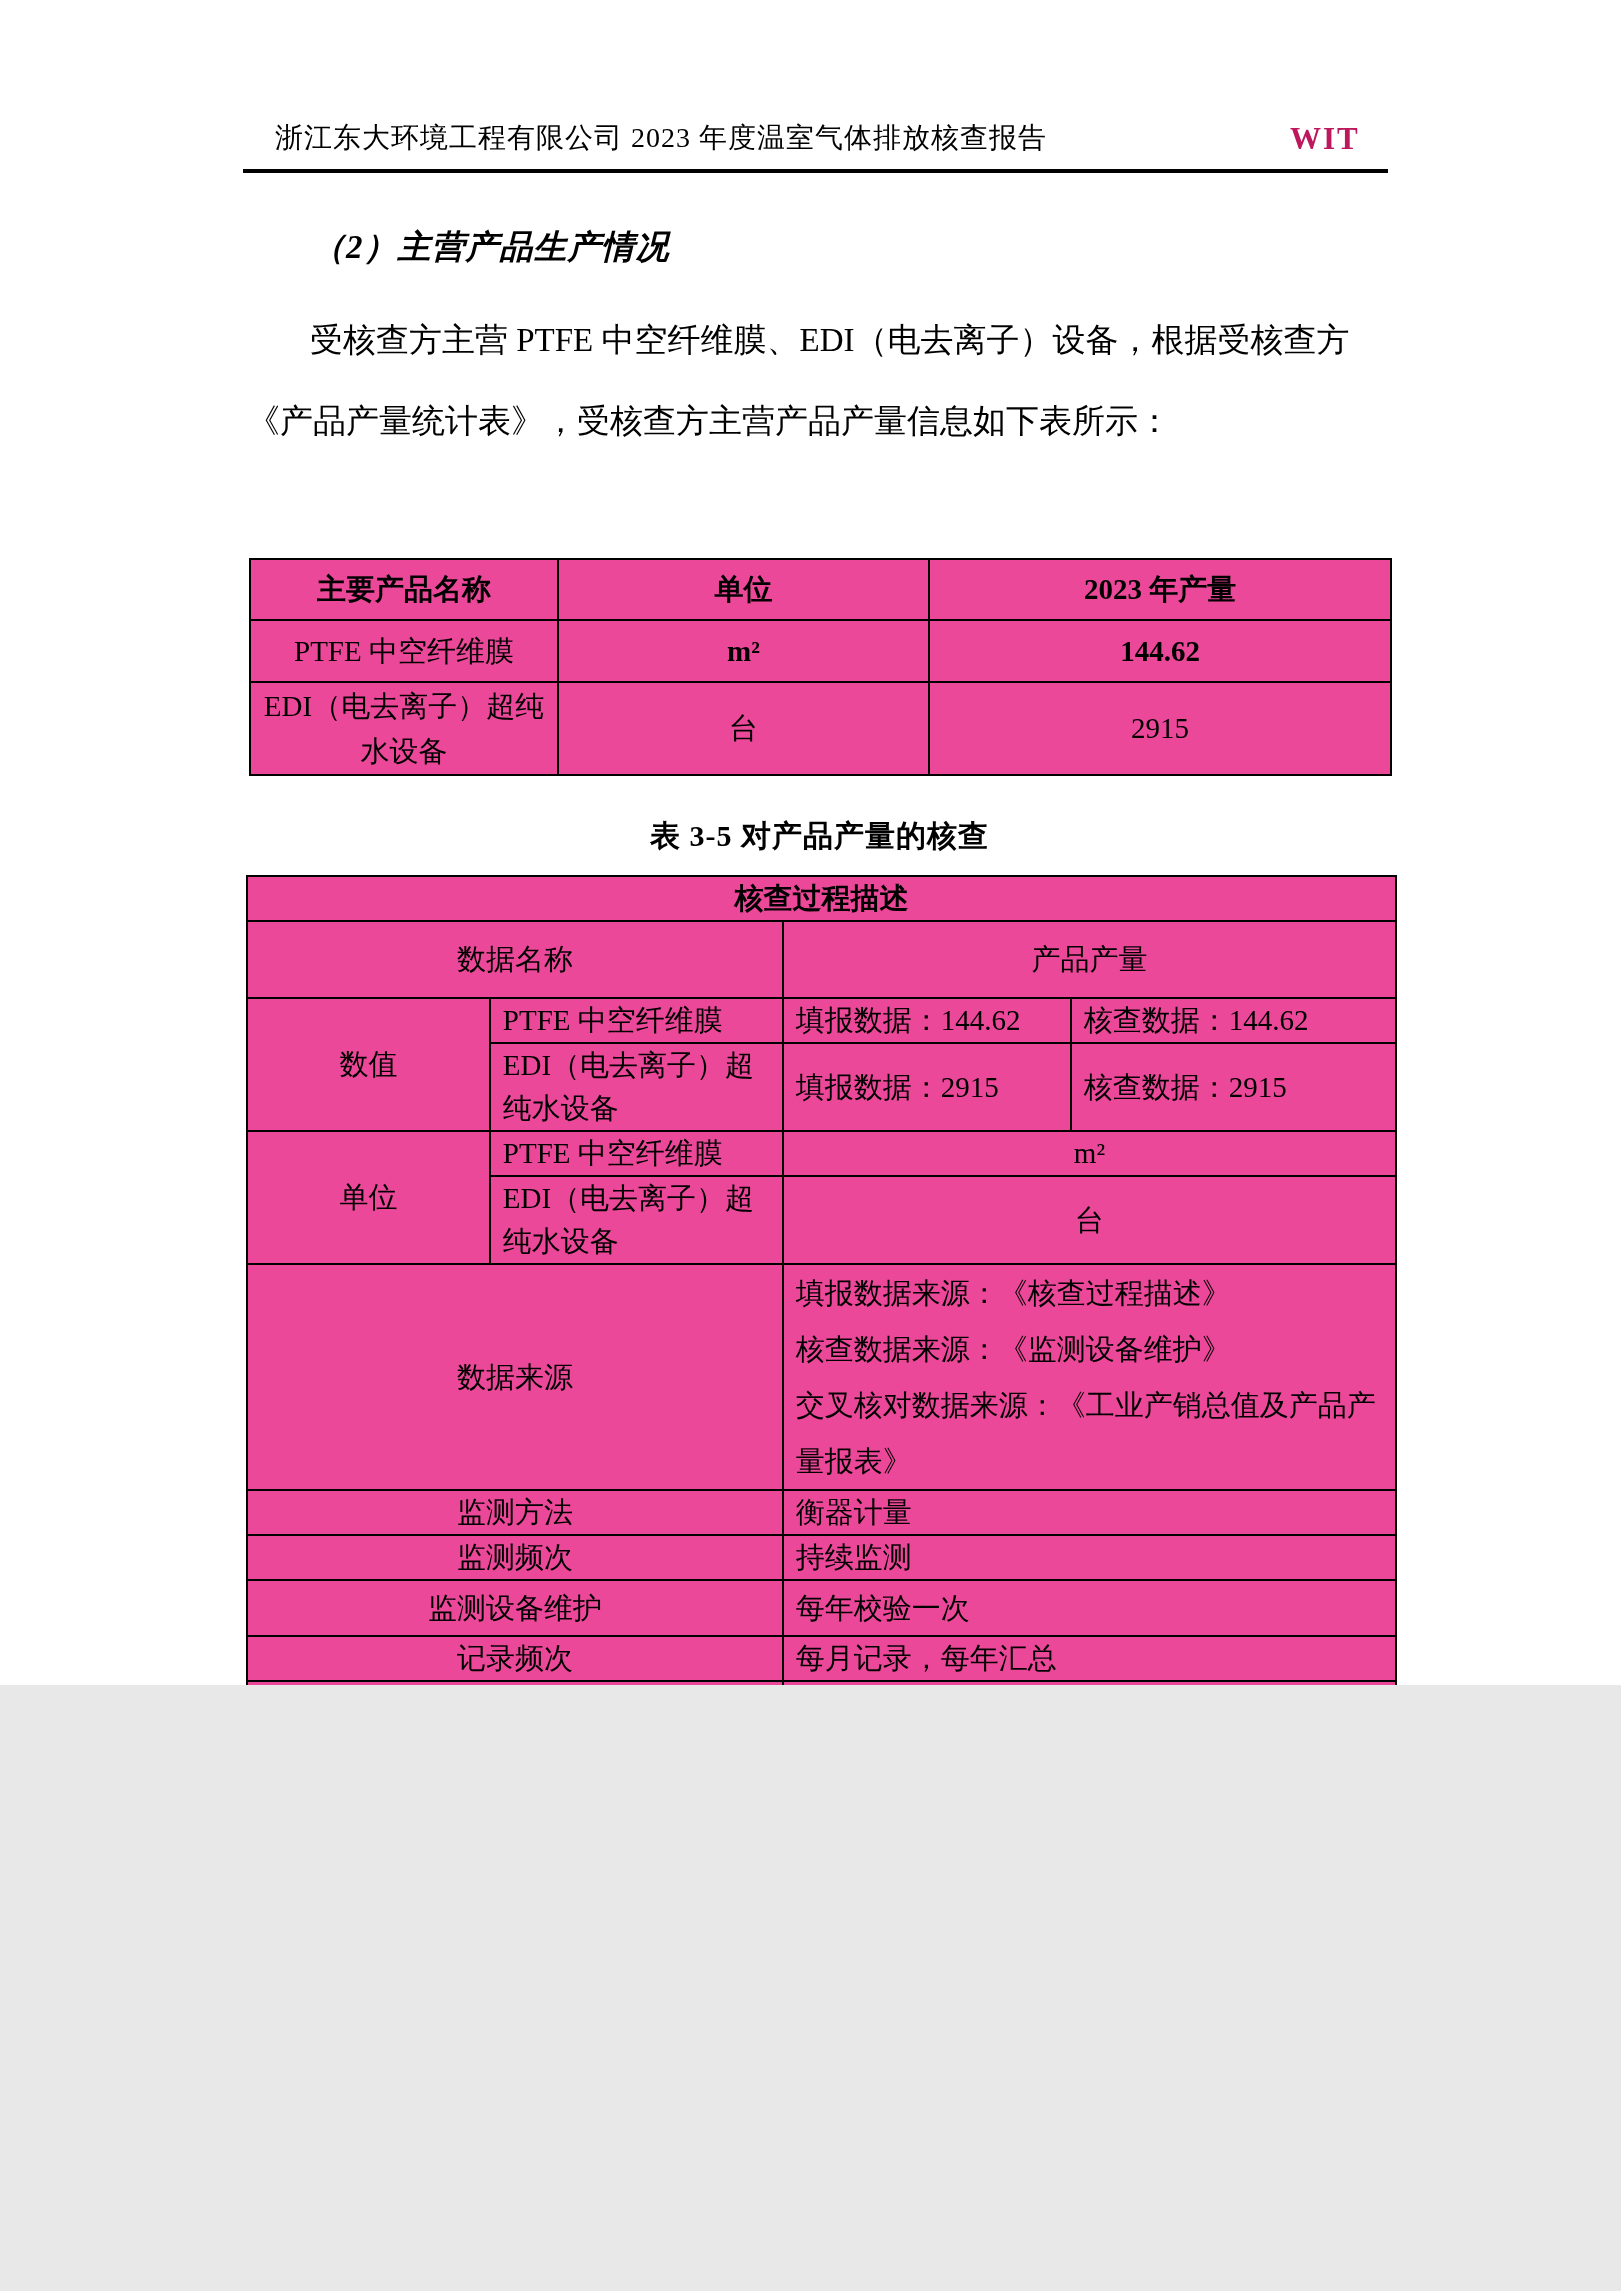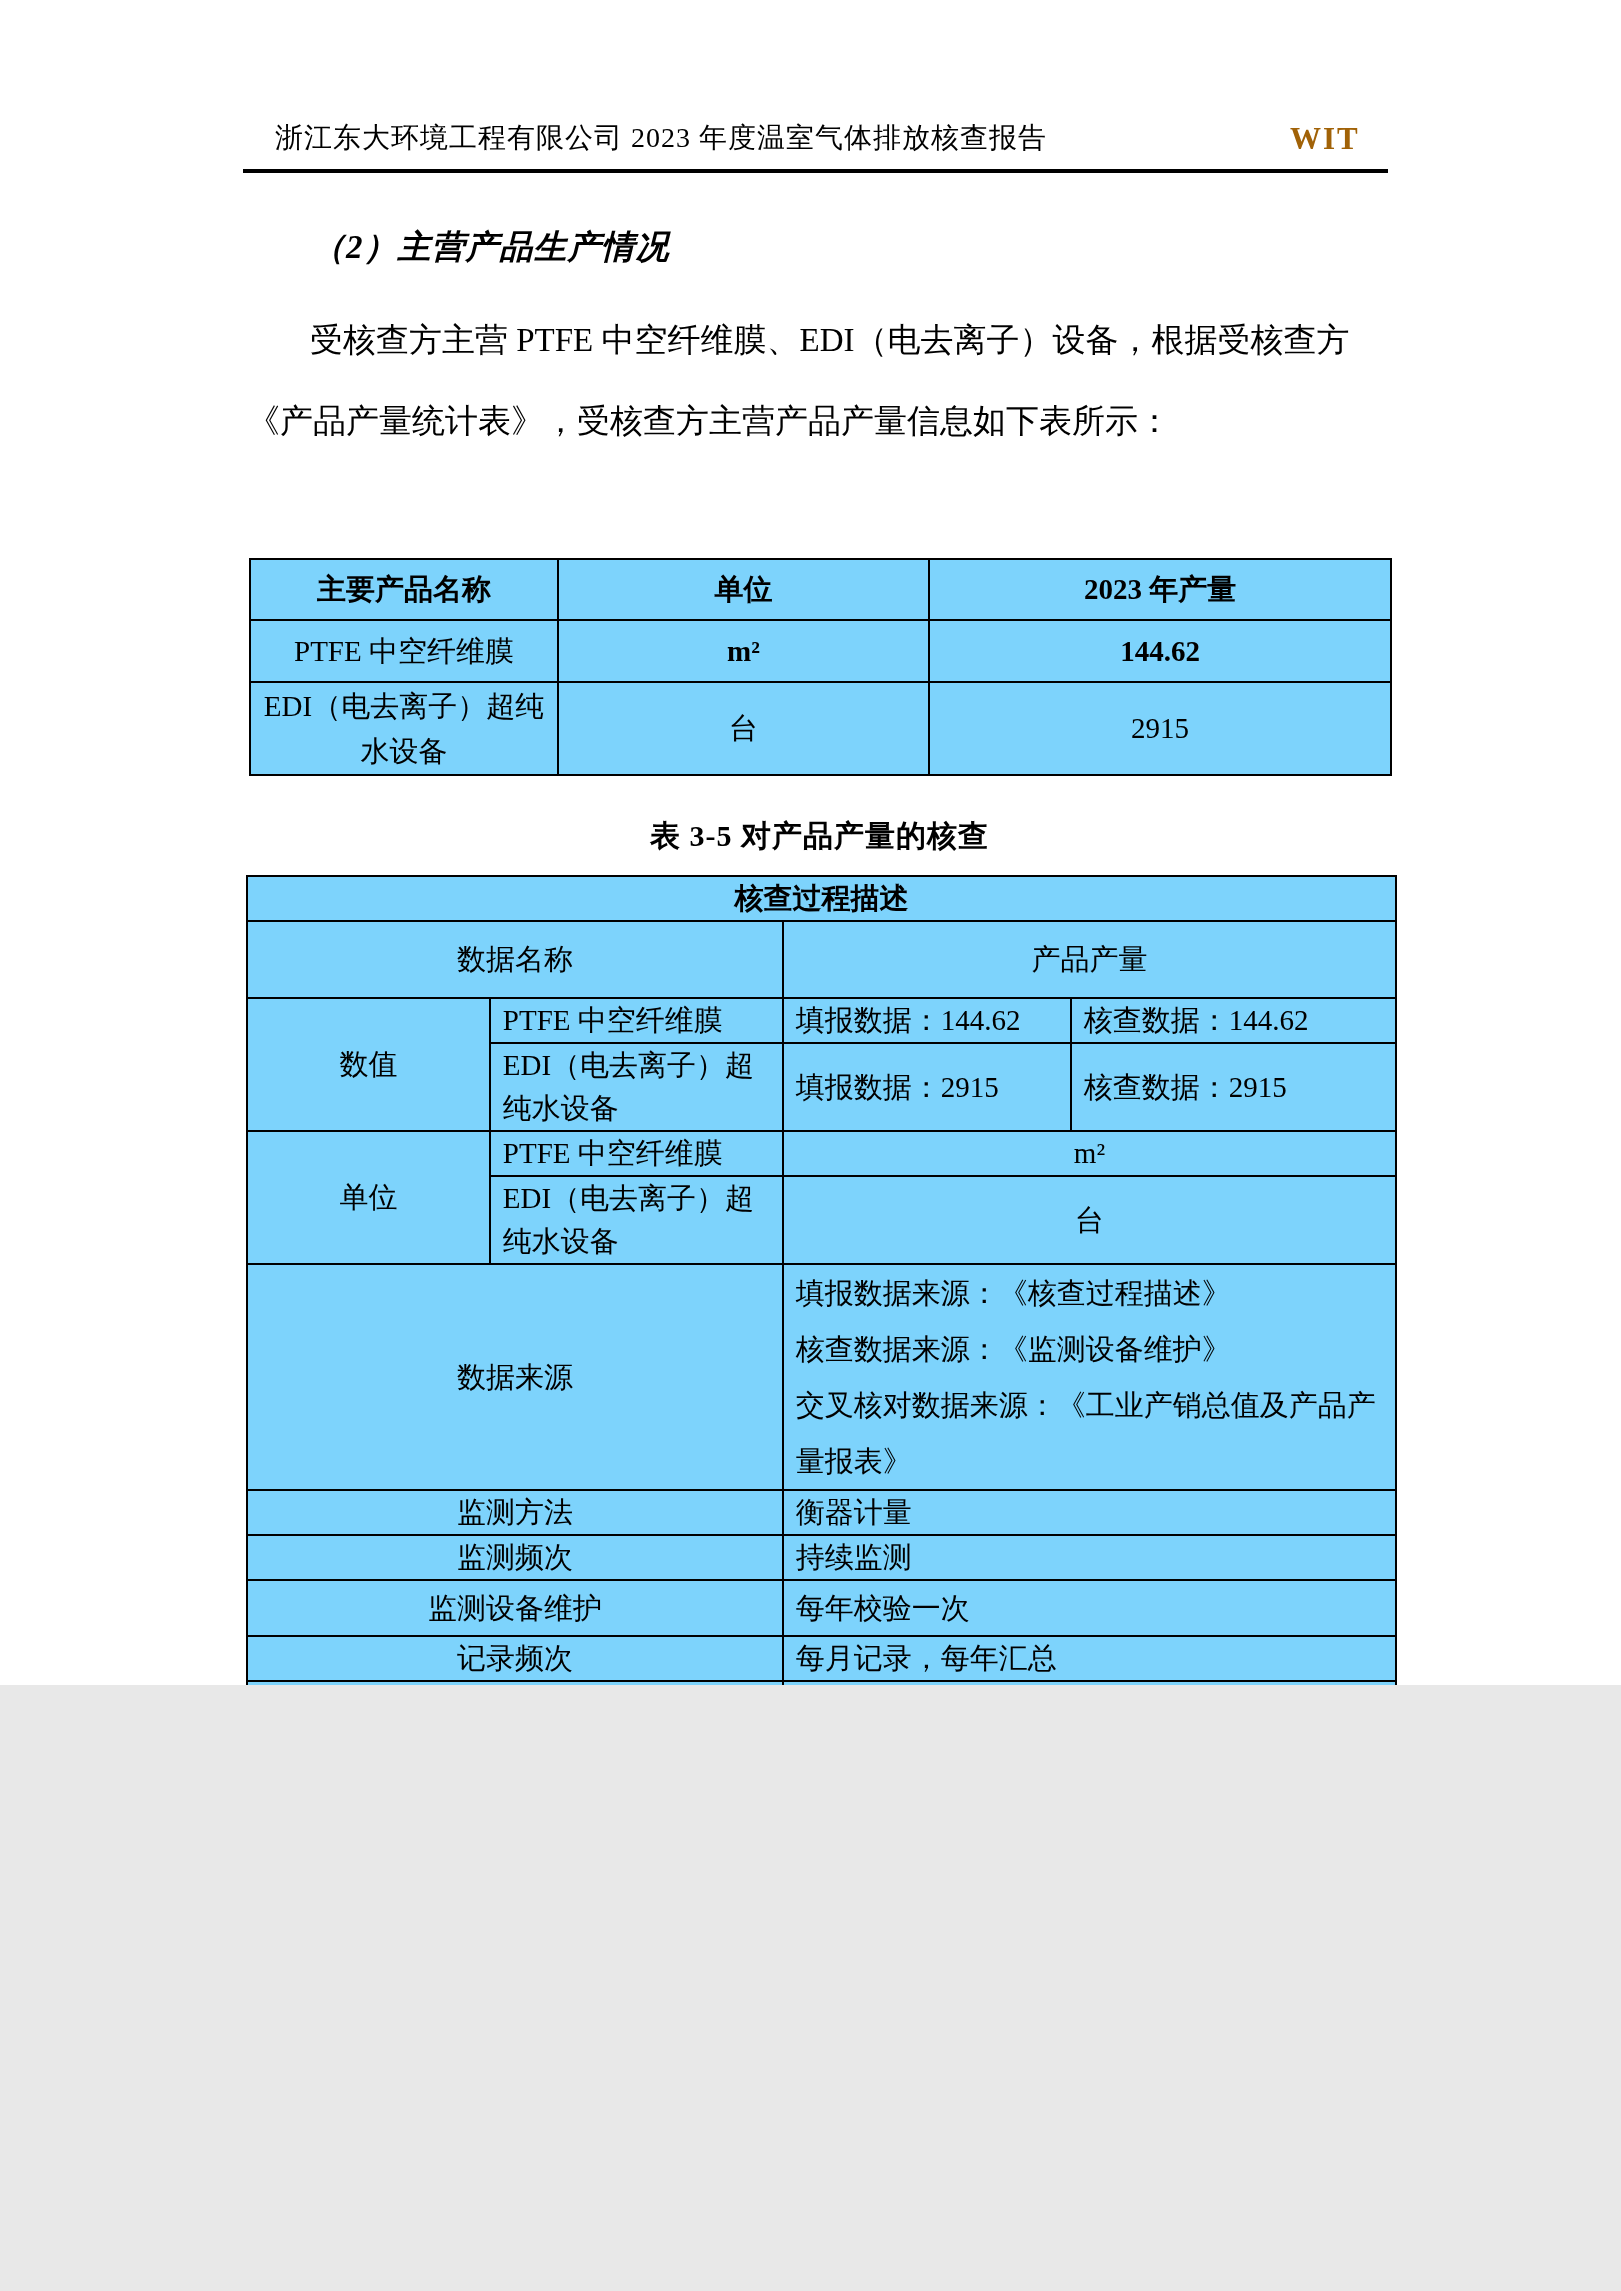--- a/index.html
+++ b/index.html
@@ -11,42 +11,42 @@
   .hdr-title{position:absolute; left:275px; top:119px; font-size:28px; letter-spacing:1px; white-space:nowrap;}
   .hdr-logo{position:absolute; left:1290px; top:121px; font-size:31px; font-weight:bold; color:#16164e; letter-spacing:2px;}
   .hdr-rule{position:absolute; left:243px; top:169px; width:1145px; height:3.9px; background:#000;}
   .sec-heading{position:absolute; left:312px; top:225px; font-size:33px; font-weight:bold; letter-spacing:1px;font-style:italic;}
   .para{position:absolute; left:247px; top:300px; width:1149px; font-size:33px;}
   .para-line{height:81px; line-height:81px; white-space:nowrap;}
   .para-line.indent{text-indent:63px;}
   .tbl-title{position:absolute; left:249px; width:1141px; text-align:center; font-weight:bold; font-size:30px; letter-spacing:1px;}
   .t34-title{top:483px;}
   .t35-title{top:816px;}
-  table{position:absolute; border-collapse:collapse; table-layout:fixed; background:#7dd3fc;}
+  table{position:absolute; border-collapse:collapse; table-layout:fixed; background:#ec4899;}
   .t34{left:249px; top:558px; width:1141px; font-size:29px; border:2.9px solid #000;}
   .t34 td{border:2px solid #000; text-align:center; vertical-align:middle; line-height:45px; padding:0 7.8px;}
   .t34 tr.hdr-row td{border-bottom:2.9px solid #000;}
   .t35{left:246px; top:875px; width:1150px; font-size:29px; border:2.9px solid #000;}
   .t35 td{border:2px solid #000; vertical-align:middle; line-height:43px; text-align:center; padding:0 0;}
   .t35 td.l{text-align:left; padding:0 11.8px;}
   .t35 td.bb3{border-bottom-width:2.9px;}
   .t35 td.src{line-height:56px;}
   .bold{font-weight:bold;}
   .rh45{height:44px;} .rh79{height:77px;} .rh88{height:86px;} .rh43{height:42px;}
   .rh90{height:88px;} .rh229{height:224px;} .rh40{height:39px;} .rh46{height:45px;}
   .rh57{height:56px;} .rh44{height:43px;} .rh62{height:61px;} .rh63{height:62px;} .rh95{height:93px;}
   .pagenum{position:absolute; left:249px; top:2118px; width:1141px; text-align:center; font-size:28px;}
 </style>
 </head>
 <body>
 
 <div class="page">
 
   <div class="hdr-title">浙江东大环境工程有限公司 2023 年度温室气体排放核查报告</div>
-  <div class="hdr-logo" style="color: #a16207;">WIT</div>
+  <div class="hdr-logo" style="color: #be185d;">WIT</div>
   <div class="hdr-rule"></div>
 
   <div class="sec-heading">（2）主营产品生产情况</div>
 
   <div class="para">
     <div class="para-line indent">受核查方主营 PTFE 中空纤维膜、EDI（电去离子）设备，根据受核查方</div>
     <div class="para-line">《产品产量统计表》，受核查方主营产品产量信息如下表所示：</div>
   </div>
 
 

